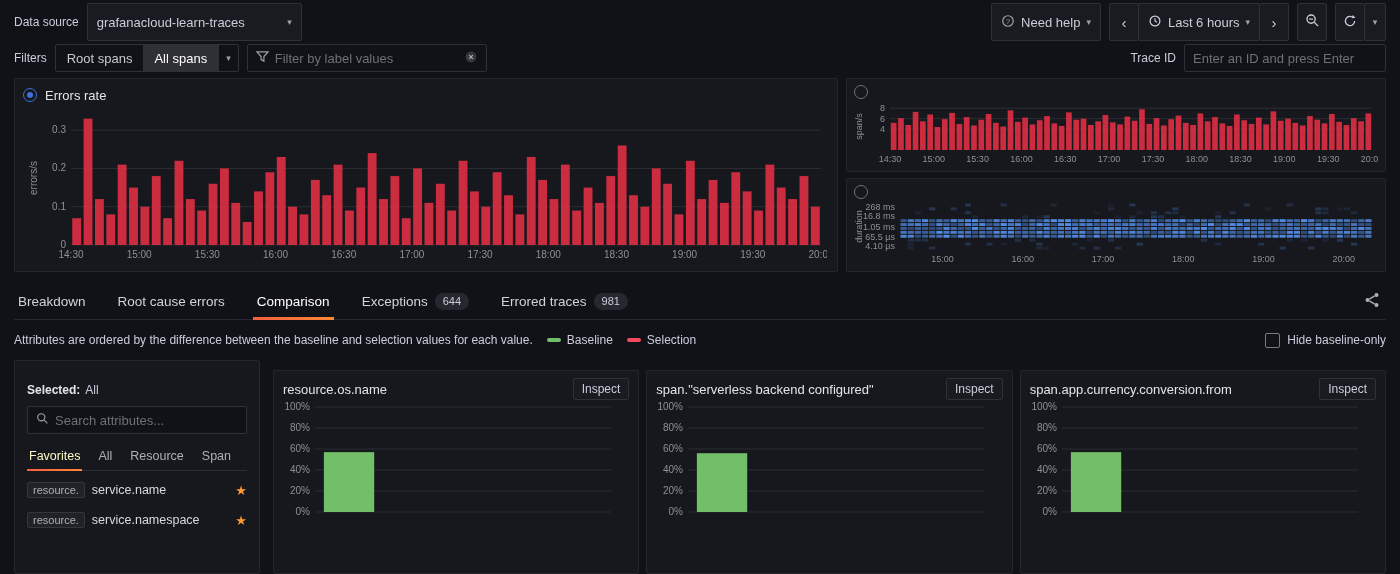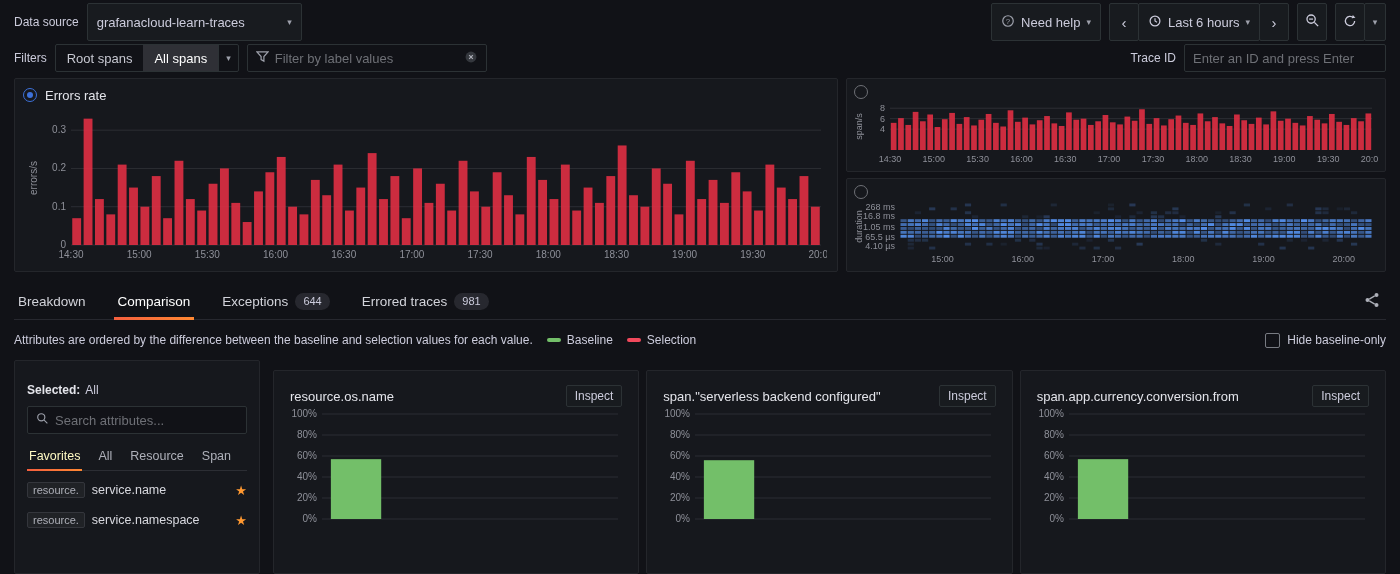--- a/index.html
+++ b/index.html
@@ -71,21 +71,21 @@
 .attr-tab.active{color:#fef9c3}
 .attr-tab.active::after{content:"";position:absolute;left:0;right:0;bottom:-1px;height:2px;background:linear-gradient(90deg,#f55f3e,#ff8833)}
 .attr-list{margin-top:4px;overflow:hidden}
 .attr-item{display:flex;align-items:center;gap:7px;height:30px;cursor:pointer}
 .scope-badge{background:#202226;border:1px solid #34363c;border-radius:2px;padding:1px 5px;font-size:11px;color:#aeb0b9}
 .attr-name{font-size:12.5px;color:#d8d9df;overflow:hidden;text-overflow:ellipsis;white-space:nowrap}
 .star{margin-left:auto;color:#ff9830;font-size:13px;line-height:1;cursor:pointer}
 .main{flex:1;min-width:0;display:flex;flex-direction:column}
 .main-search{height:30px}
 .panels-row{display:flex;gap:7px;margin-top:10px;flex:1;min-height:0}
-.val-panel{flex:1;min-width:0;padding:8px;display:flex;flex-direction:column}
+.val-panel{flex:1;min-width:0;padding:1px;display:flex;flex-direction:column}
 .vp-head{display:flex;align-items:center;justify-content:space-between;padding:6px 8px 2px}
 .vp-title{font-size:13px;color:#e3e4ea;overflow:hidden;text-overflow:ellipsis;white-space:nowrap}
 .inspect-btn{height:22px;font-size:12px;padding:0 8px}
 </style>
 </head>
 <body>
 
 <div class="app">
 
   <div class="row topbar">
@@ -792,20 +792,23 @@
             <text x="489.67999999999995" y="62" fill="#8e9099" font-size="9" text-anchor="middle" font-family="Liberation Sans, sans-serif">20:00</text>
           </svg>
       </section>
     </div>
   </div>
 
   <nav class="tabsbar">
     <div class="tab">
         <span>Breakdown</span>
       </div>
+    <div class="tab">
+        <span>Root cause errors</span>
+      </div>
     <div class="tab active">
         <span>Comparison</span>
       </div>
     <div class="tab">
         <span>Exceptions</span>
         <span class="badge">644</span>
       </div>
     <div class="tab">
         <span>Errored traces</span>
         <span class="badge">981</span>

